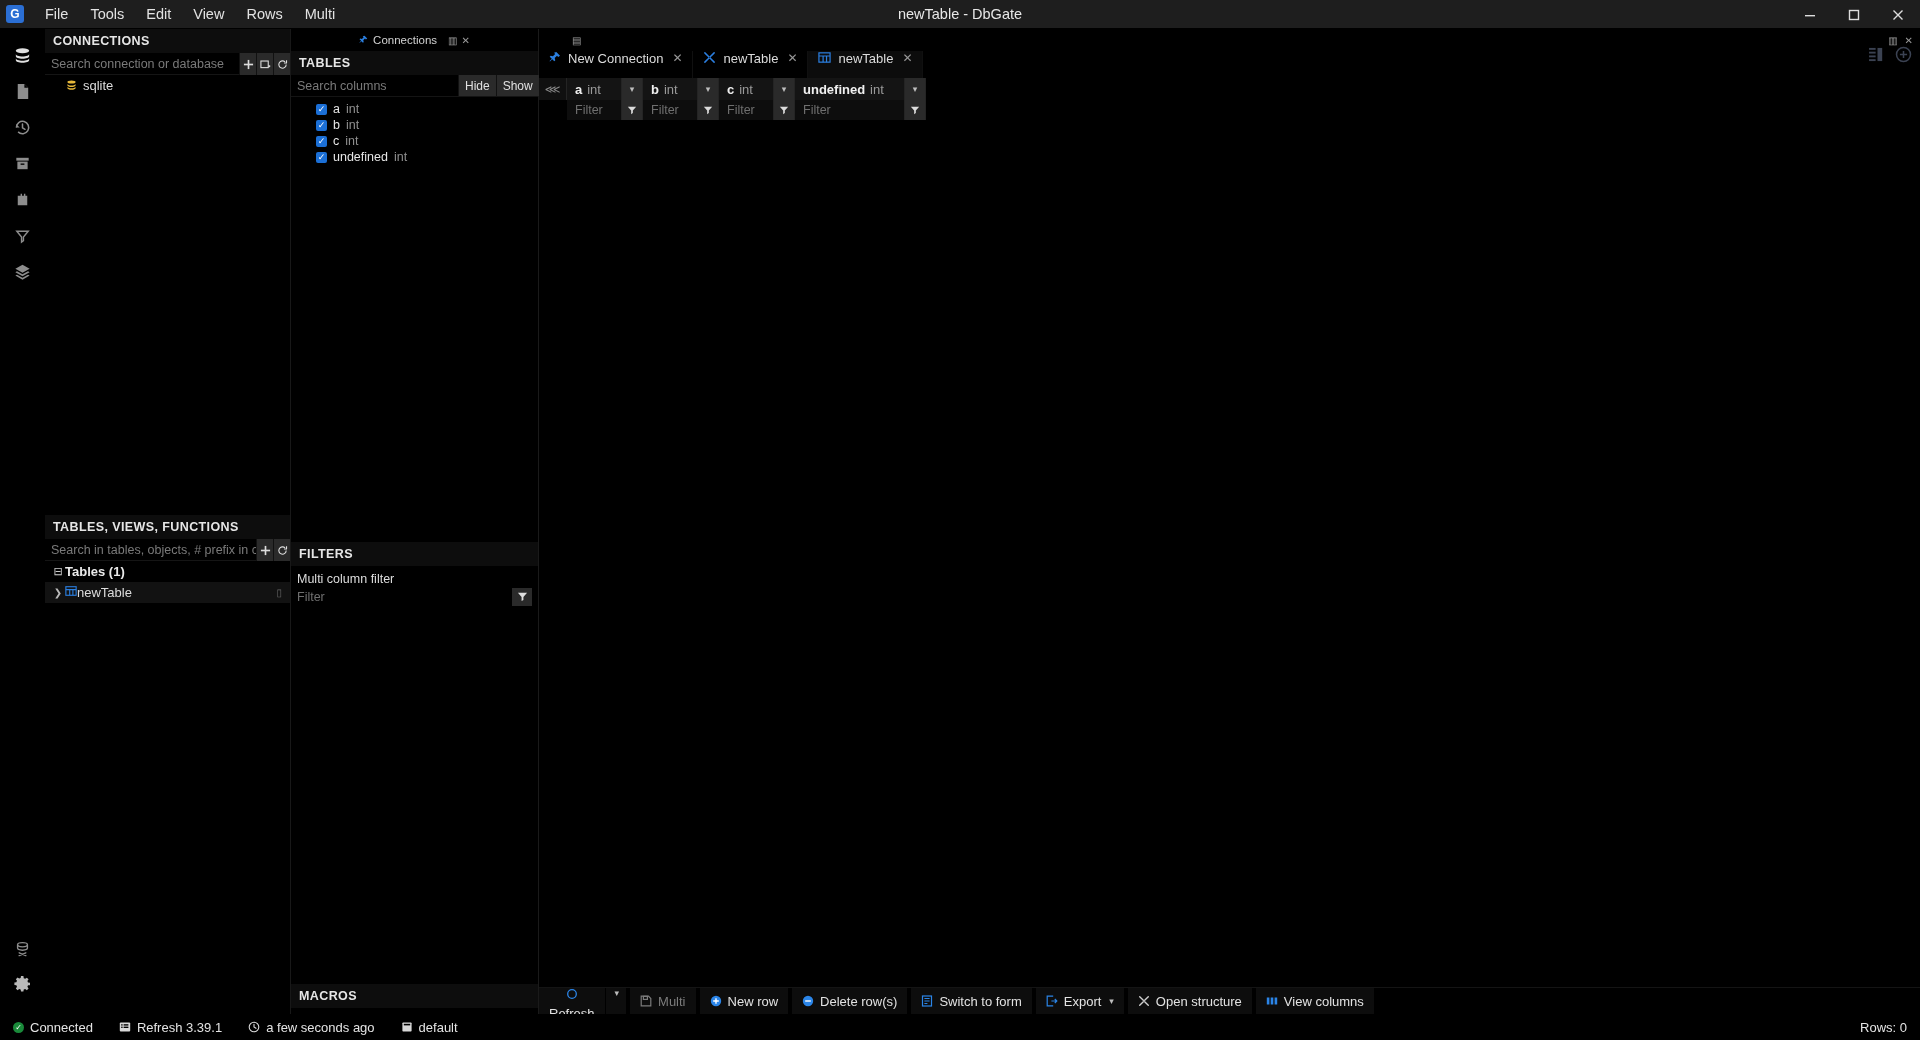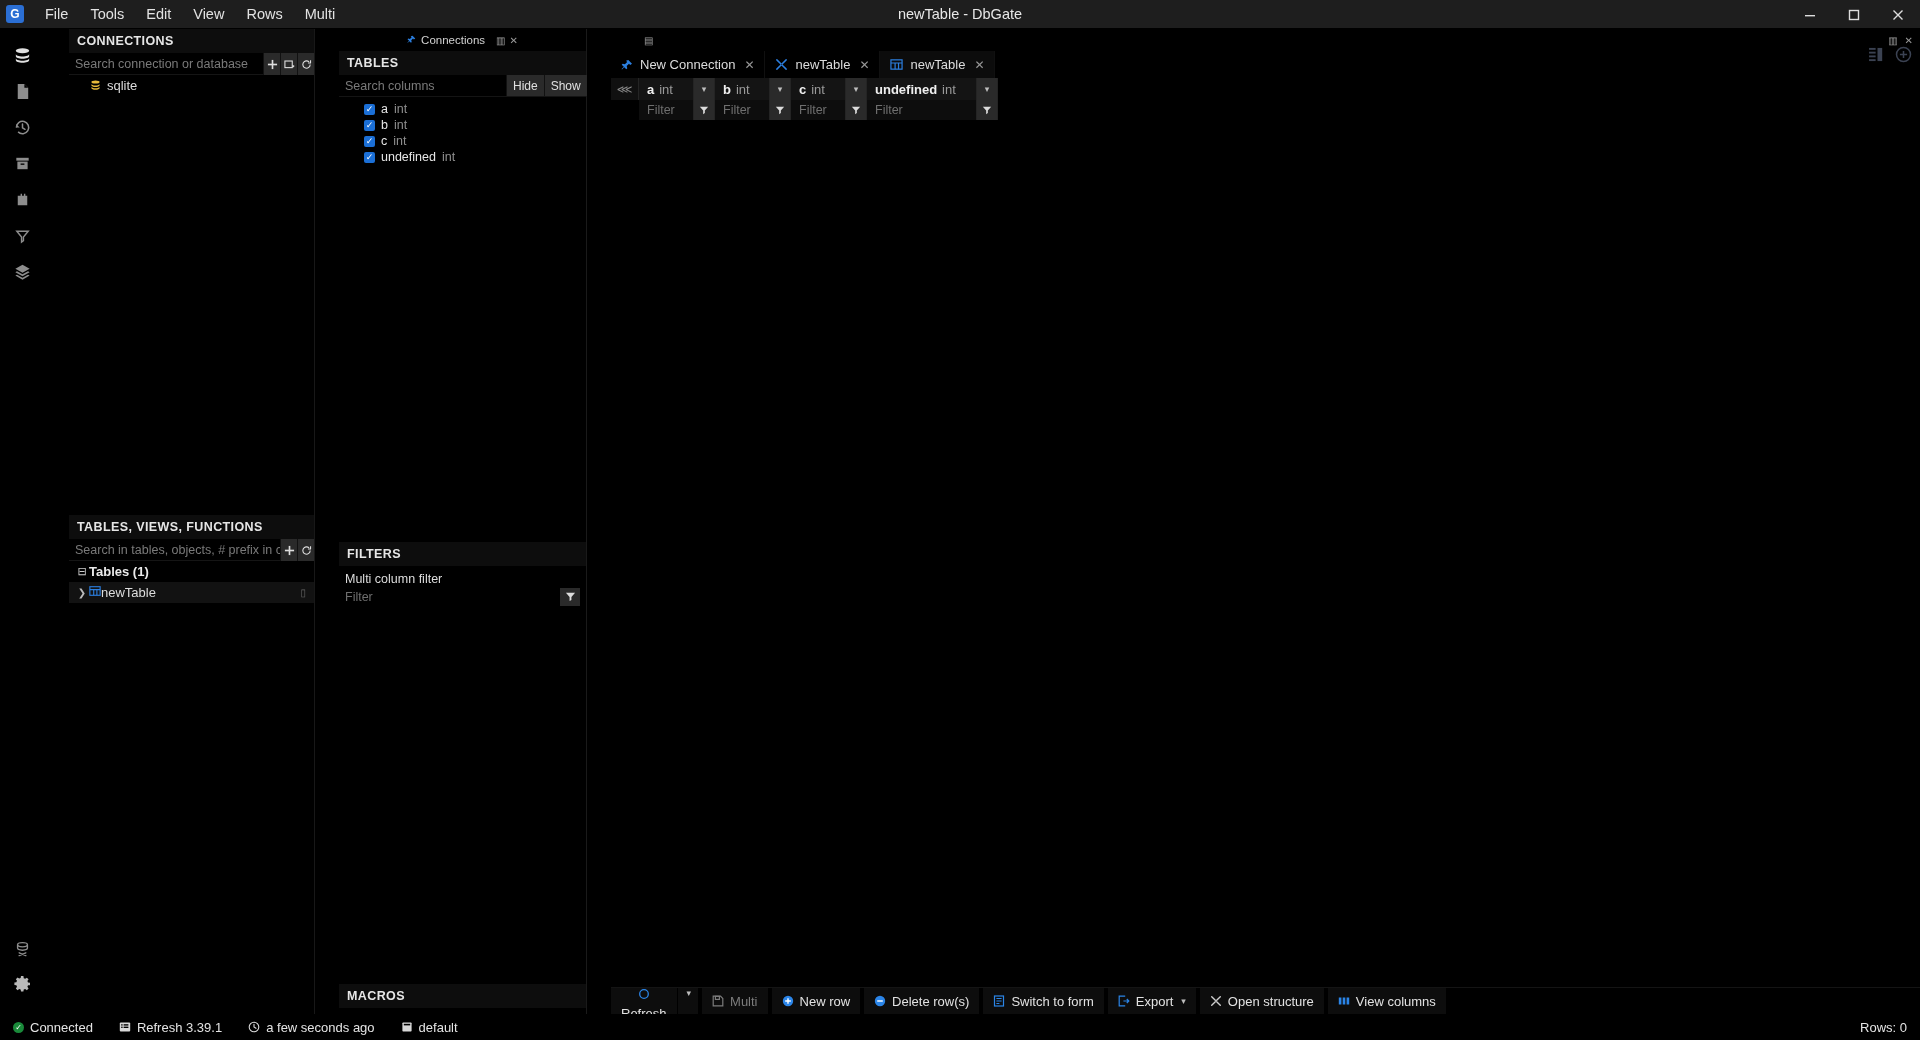--- a/index.html
+++ b/index.html
@@ -35,21 +35,21 @@
   }
   #wincontrols {
     position: absolute; right: 0; top: 0; height: 29px;
     display: flex; align-items: center;
   }
   .wc { width: 44px; height: 29px; display: flex; align-items: center;
         justify-content: center; color: #ddd; font-size: 14px; }
   .wc svg { display:block; }
 
   
-  #main { position: absolute; top: 29px; left: 0; right: 0; bottom: 26px; display: flex; gap: 24px; }
+  #main { position: absolute; top: 29px; left: 0; right: 0; bottom: 26px; display: flex; }
 
   
   #rail {
     width: 45px; background: #000; flex: 0 0 45px;
     display: flex; flex-direction: column; align-items: center;
     padding-top: 8px;
   }
   .rail-icon {
     width: 45px; height: 36px; display: flex; align-items: center;
     justify-content: center; color: #8d8d8d; margin-bottom: 0px;
@@ -143,21 +143,21 @@
 
   
   #content { flex: 1 1 auto; background:#000; display:flex; flex-direction:column;
              position: relative; }
   #content-tabs { height:22px; display:flex; background:#000; position:relative; }
   #content-tabs .spacer { flex:1 1 auto; }
   .ct-right { display:flex; align-items:center; gap:7px; padding-right:7px; color:#9a9a9a; font-size:10px; }
 
   #doc-tabs { height:27px; display:flex; background:#000; align-items:stretch; }
   .doc-tab {
-    display:flex; align-items:center; gap:7px; padding:0 10px; font-size:13px;
+    display:flex; align-items:flex-start; gap:7px; padding:0 10px; font-size:13px;
     color:#dcdcdc; background:#000; border-right:1px solid #101010;
   }
   .doc-tab.active { background:#0c0c0c; }
   .dt-close { color:#9a9a9a; font-size:12px; margin-left:2px; }
   .dt-ico { color:#2b7fe0; display:flex; align-items:center; }
 
   
   #grid-area { flex:1 1 auto; position:relative; }
   #grid-head { display:flex; height:22px; }
   #grid-filt { display:flex; height:20px; }

